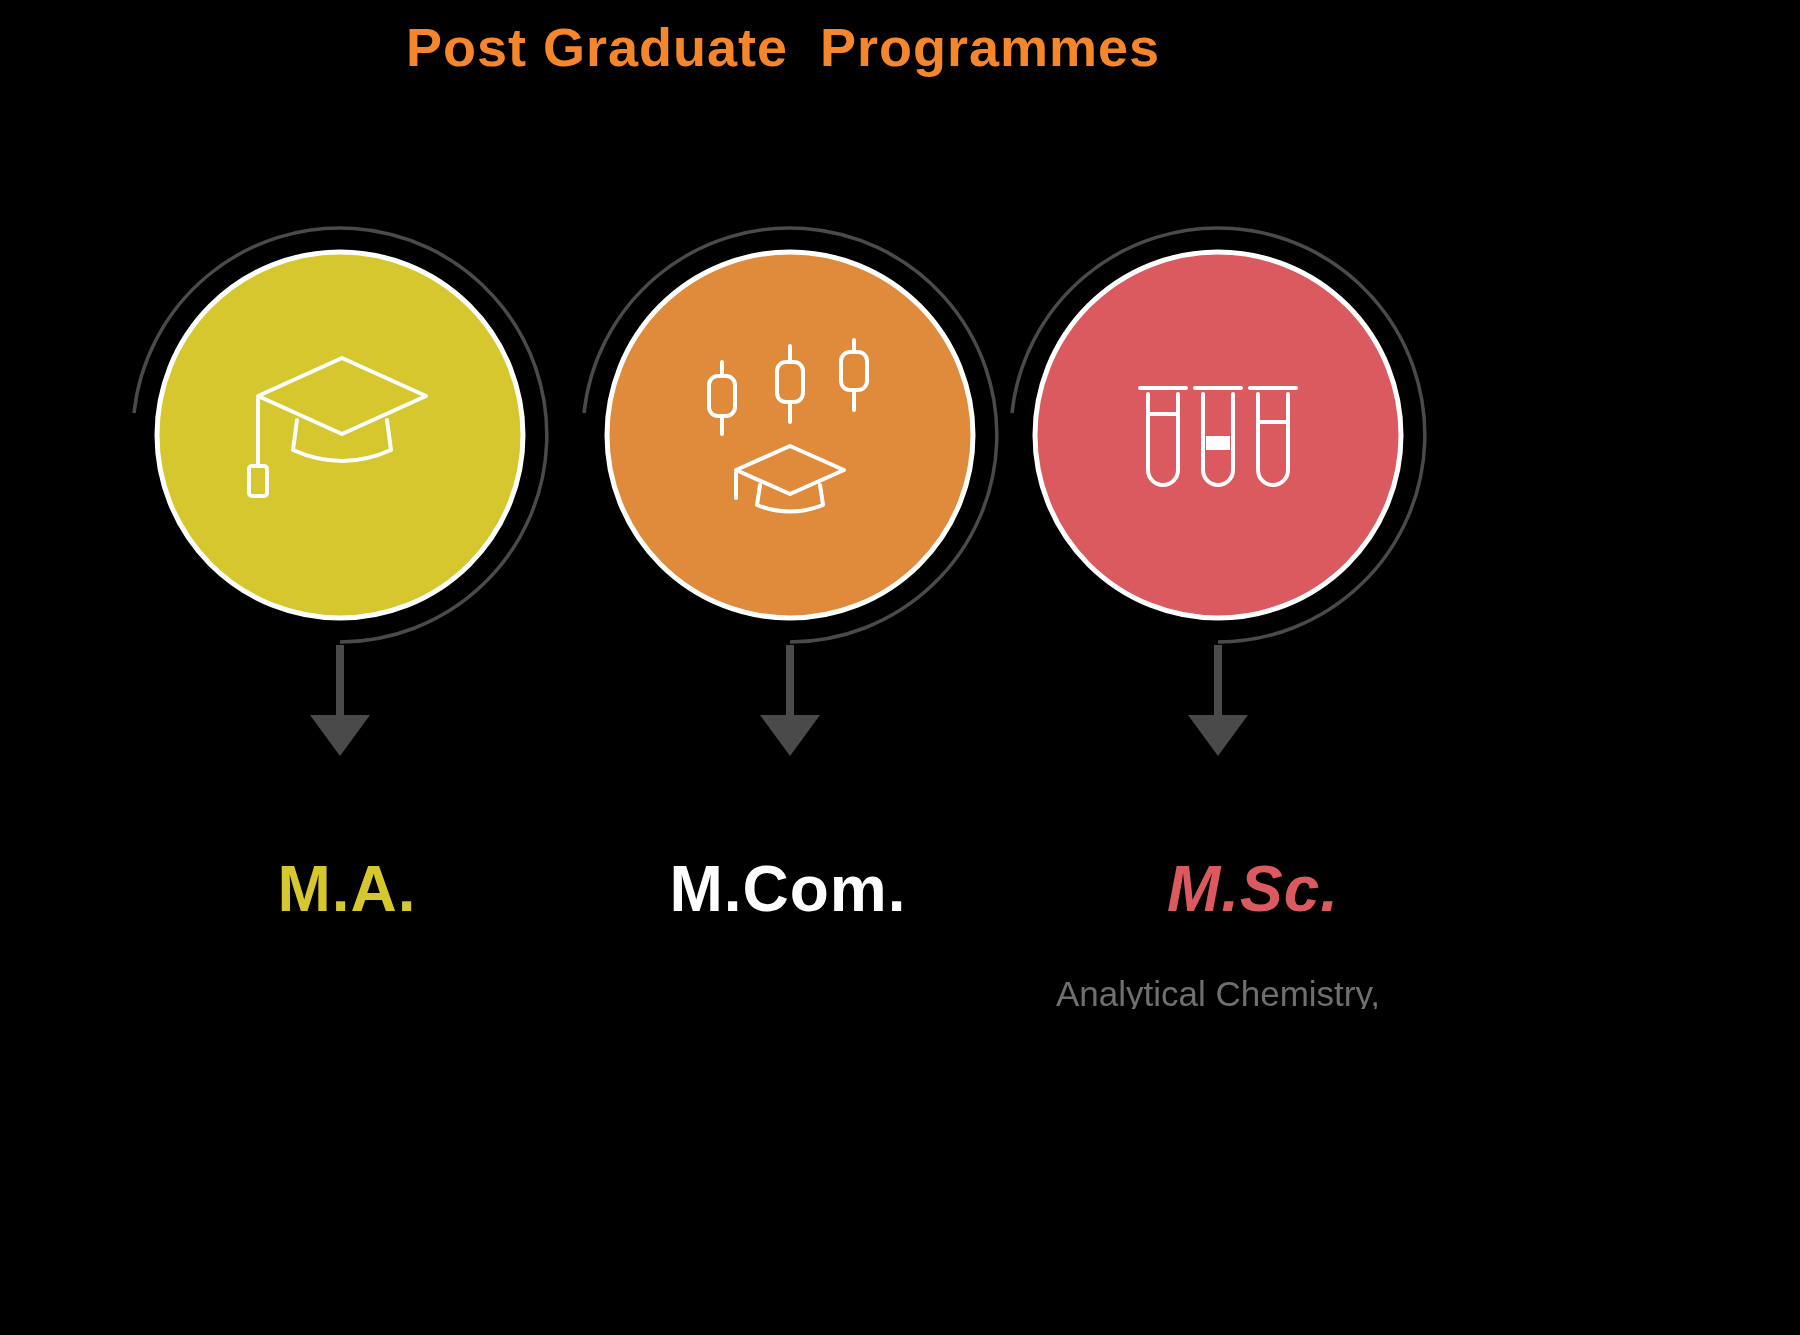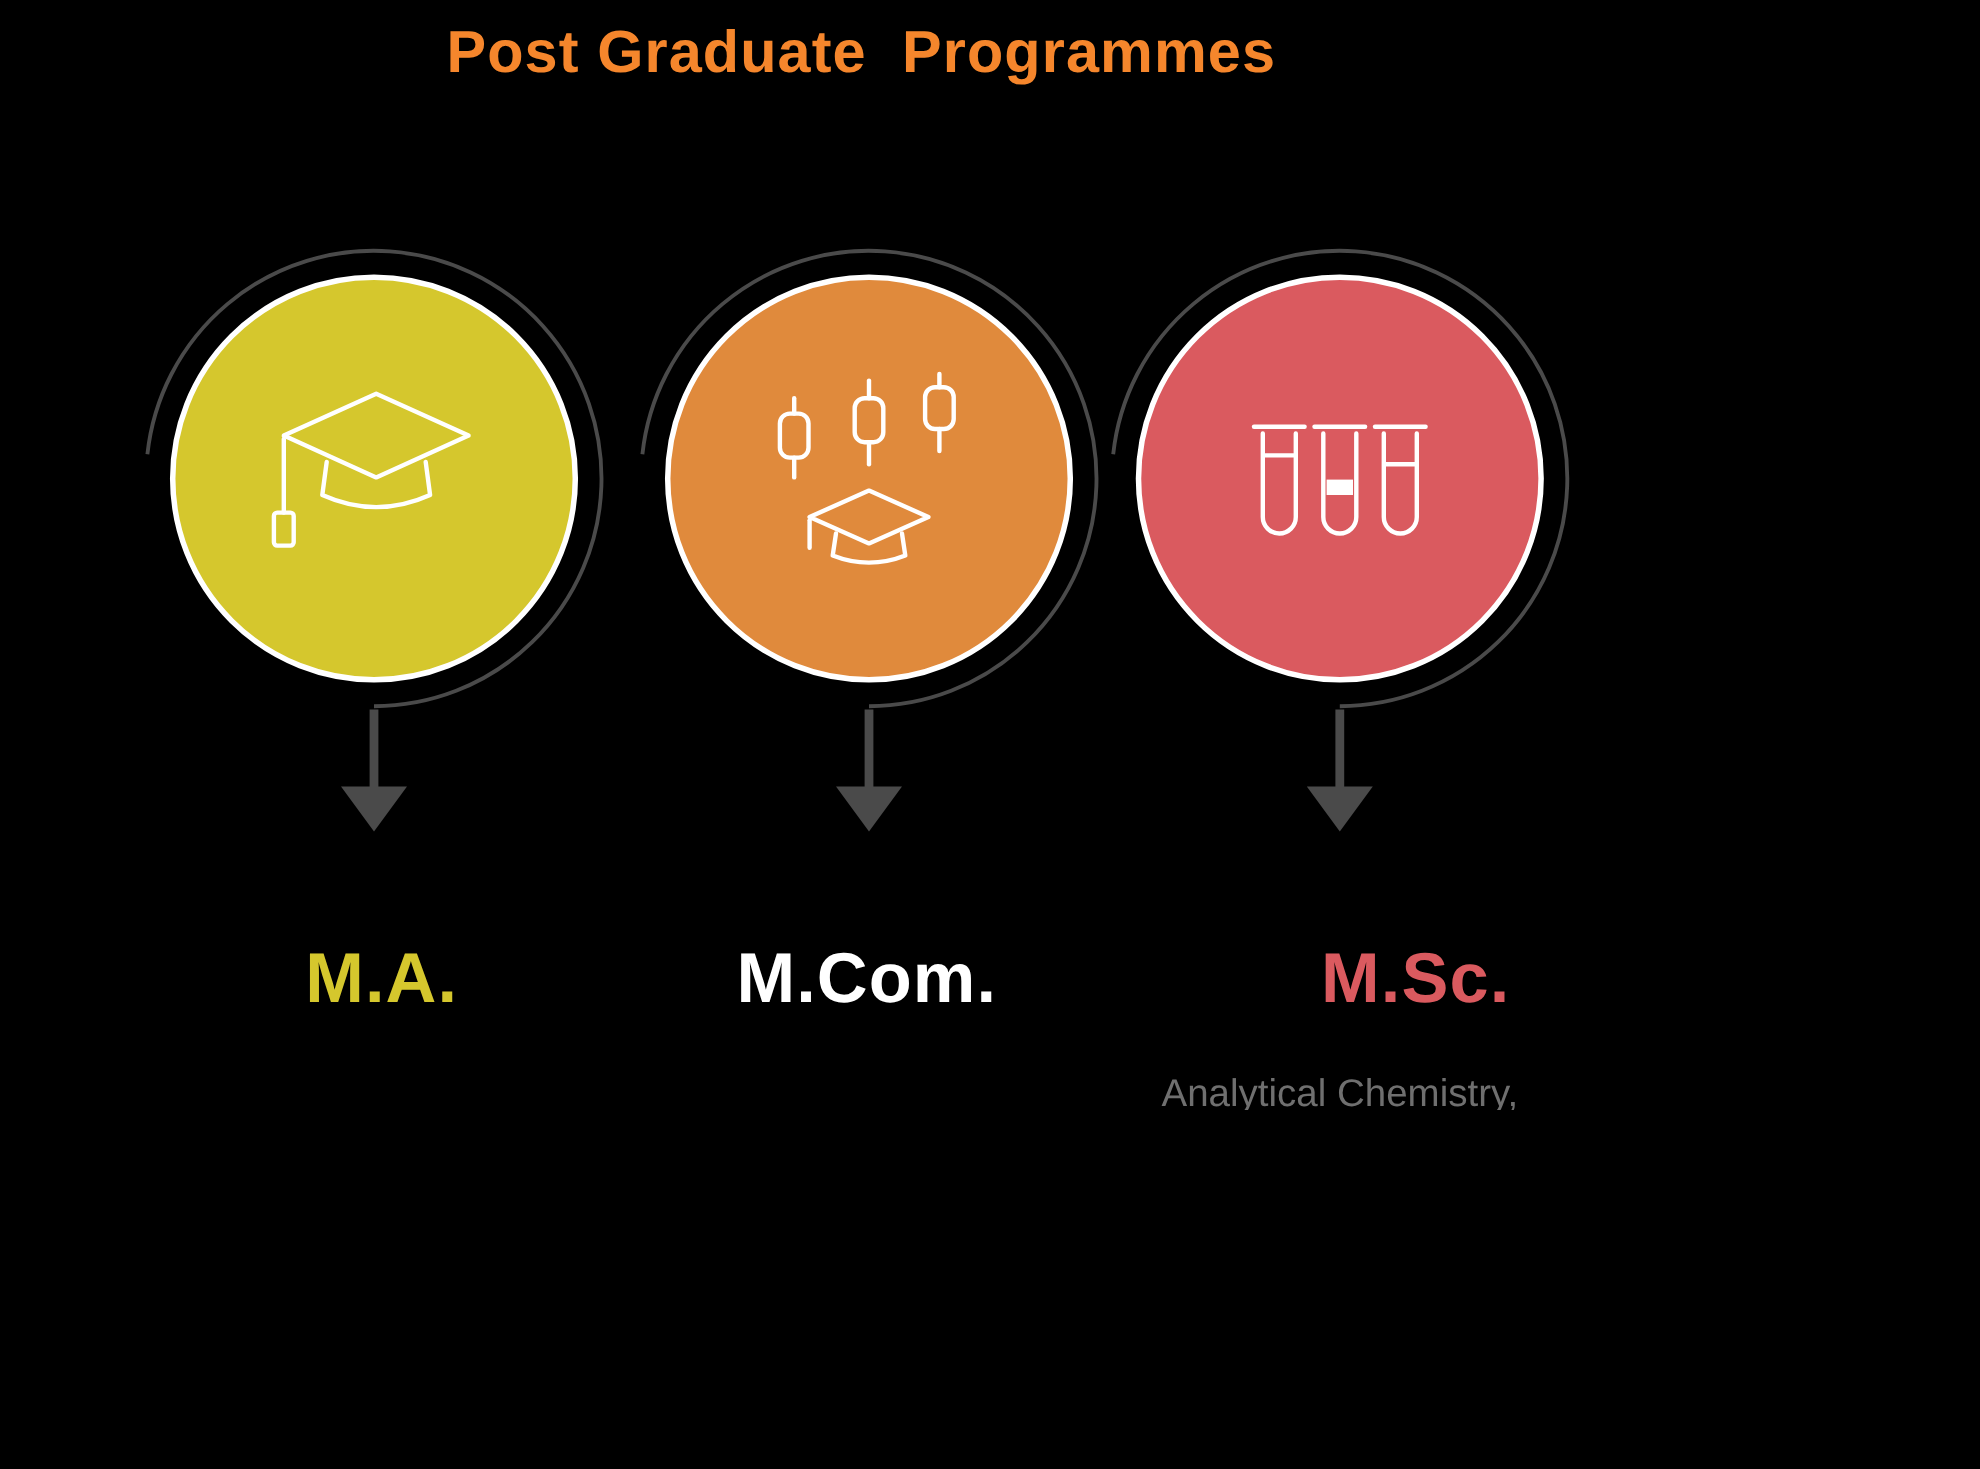--- a/index.html
+++ b/index.html
@@ -35,21 +35,21 @@
   .programme-name {
     position: absolute;
     top: 852px;
     transform: translateX(-50%);
     font-size: 64px;
     font-weight: bold;
     letter-spacing: 1px;
   }
   .programme-name.n1 { left: 347px; }
   .programme-name.n2 { left: 788px; }
-  .programme-name.n3 { left: 1287px; }
+  .programme-name.n3 { left: 1253px; font-style: italic; }
   .programme-courses {
     position: absolute;
     top: 968px;
     transform: translateX(-50%);
     font-size: 35px;
     line-height: 1.5;
     color: #6f6f6f;
     text-align: center;
     white-space: pre-line;
   }

